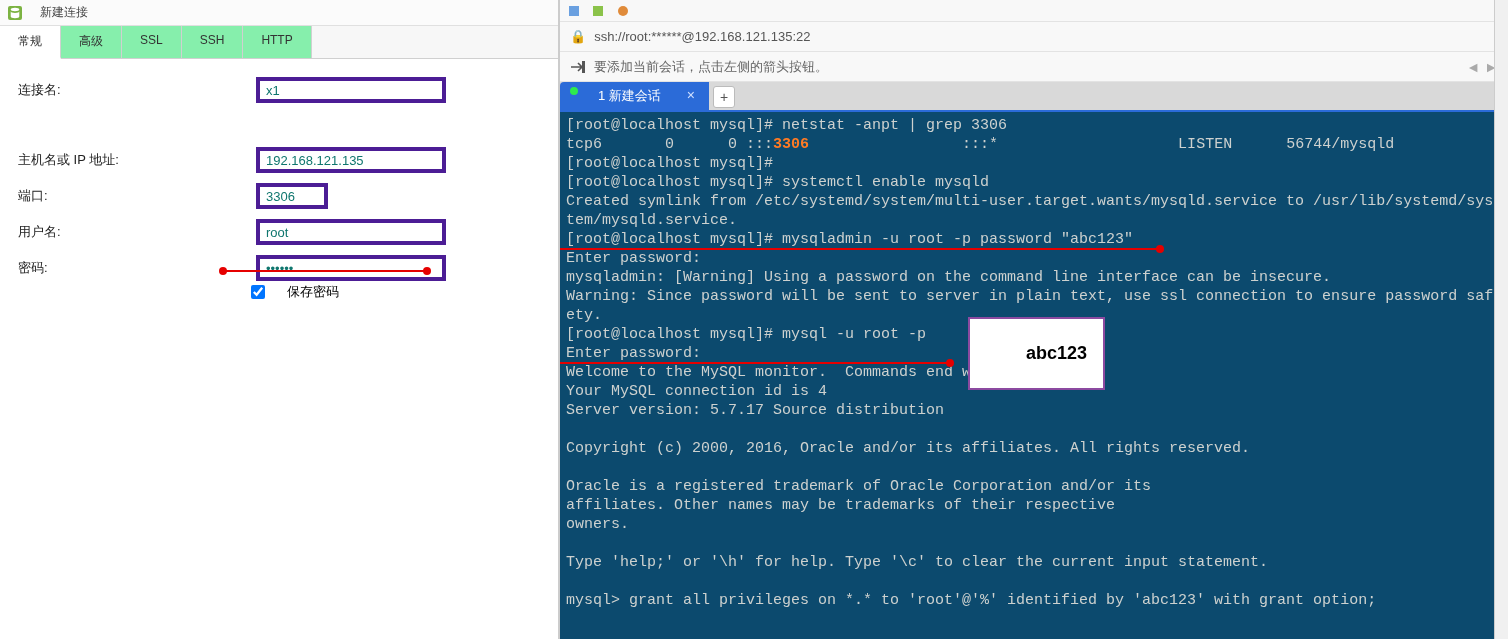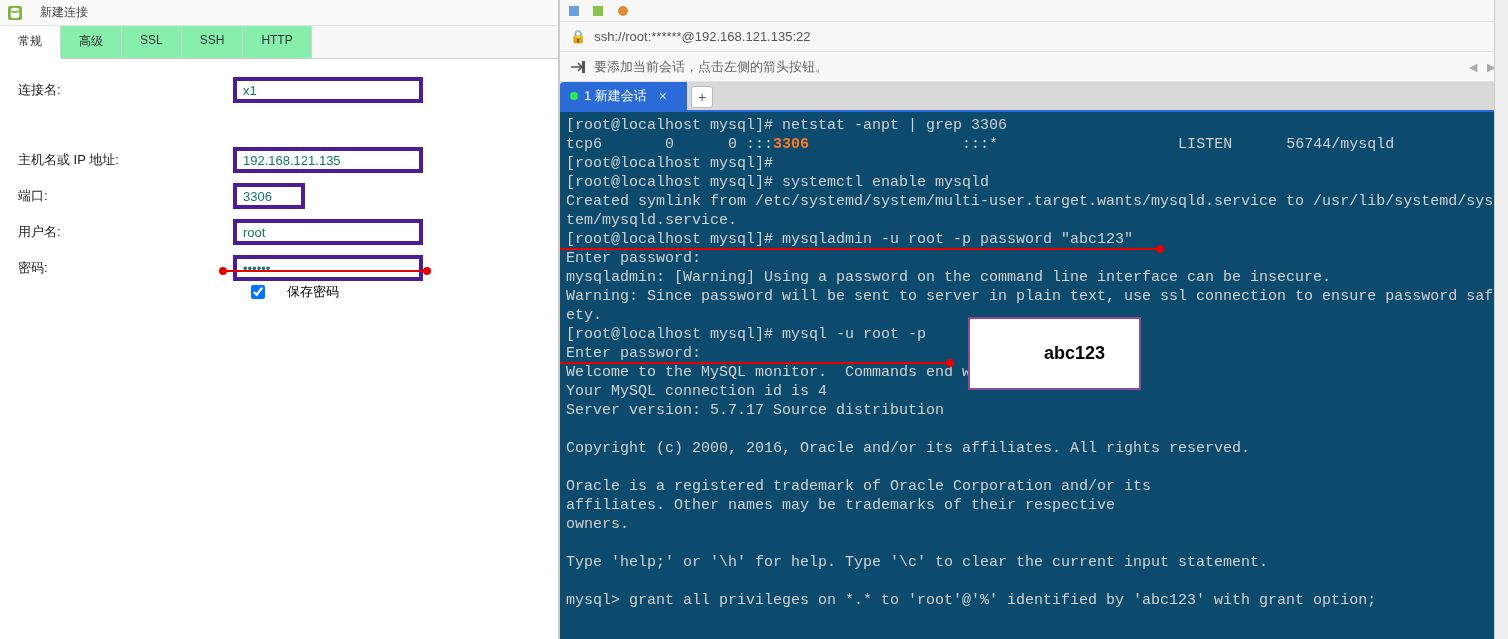--- a/index.html
+++ b/index.html
@@ -7,50 +7,50 @@
 .app { display: flex; width: 1508px; height: 639px; }
 
 
 .left-panel { width: 560px; border-right: 2px solid #ccc; display: flex; flex-direction: column; background: #fff; }
 .left-titlebar { height: 26px; background: #fbfbfb; border-bottom: 1px solid #e0e0e0; display: flex; align-items: center; padding: 0 8px; gap: 18px; color: #444; }
 .left-titlebar .db-icon { width: 14px; height: 14px; background: #7cb342; border-radius: 2px; display: inline-flex; align-items: center; justify-content: center; }
 .tabs { display: flex; border-bottom: 1px solid #d0d0d0; background: #f7f7f7; }
 .tab { padding: 7px 18px; border-right: 1px solid #d0d0d0; background: #86efac; cursor: pointer; color: #333; }
 .tab.active { background: #fff; border-bottom: 2px solid #fff; margin-bottom: -1px; font-weight: 400; }
 .form { padding: 18px 18px 8px 18px; }
-.form-row { display: flex; align-items: center; margin-bottom: 10px; }
+.form-row { display: flex; align-items: center; margin-bottom: 10px; gap: 23px; }
 .form-row.spacer { margin-bottom: 44px; }
 .form-label { width: 215px; color: #222; font-size: 13px; }
 .form-input { width: 190px; height: 26px; border: 4px solid #4c1d95; padding: 0 6px; font-size: 13px; background: #fff; color: #0f766e; }
 .form-input.short { width: 72px; }
 .check-row { margin-left: 233px; margin-top: 2px; display: flex; align-items: center; gap: 22px; font-size: 13px; }
 .check-row input { width: 14px; height: 14px; }
 .redline-left { position: absolute; height: 2px; background: #e60000; }
 .redline-left .dot { position: absolute; width: 8px; height: 8px; background: #e60000; border-radius: 50%; top: -3px; }
 
 
 .right-panel { flex: 1; display: flex; flex-direction: column; background: #f8f8f8; position: relative; }
 .toolbar { height: 22px; background: #f8f8f8; border-bottom: 1px solid #e3e3e3; display: flex; align-items: center; padding: 0 8px; gap: 10px; }
 .toolbar .ico { width: 14px; height: 14px; display: inline-block; }
 .url-bar { height: 30px; display: flex; align-items: center; padding: 0 10px; gap: 8px; color: #555; font-size: 13px; border-bottom: 1px solid #e3e3e3; }
 .url-bar .lock { color: #777; }
 .hint-bar { height: 30px; display: flex; align-items: center; padding: 0 10px; gap: 8px; color: #666; font-size: 13px; border-bottom: 1px solid #e3e3e3; }
 .hint-bar .arrow-ico { width: 16px; height: 14px; }
 .hint-bar .nav-arrows { margin-left: auto; display: flex; gap: 4px; color: #aaa; font-size: 14px; }
 .session-tabs { height: 30px; background: #d9d9d9; display: flex; align-items: flex-end; border-bottom: 2px solid #2b6bd8; }
-.session-tab { background: #2b6bd8; color: #fff; padding: 5px 20px 5px 10px; display: flex; align-items: center; gap: 6px; font-size: 13px; border-top-left-radius: 4px; border-top-right-radius: 0; }
+.session-tab { background: #2b6bd8; color: #fff; padding: 5px 14px 5px 10px; display: flex; gap: 20px; font-size: 13px; border-top-left-radius: 4px; border-top-right-radius: 0; }
 .session-tab .dot { width: 8px; height: 8px; background: #2eea4e; border-radius: 50%; }
 .session-tab .close { color: #cfe0ff; font-size: 14px; margin-left: 6px; }
 .session-add { width: 22px; height: 22px; background: #fff; border: 1px solid #bbb; margin-left: 4px; margin-bottom: 2px; display: flex; align-items: center; justify-content: center; font-size: 14px; color: #555; border-radius: 3px; }
 
 .terminal { flex: 1; background: #0c4a6e; color: #cdd1cf; font-family: "Consolas", "Courier New", monospace; font-size: 15px; line-height: 19px; padding: 4px 6px; white-space: pre; overflow: hidden; position: relative; }
 .terminal .orange { color: #ff7b24; font-weight: bold; }
 .terminal .redline { position: absolute; height: 2px; background: #e60000; }
 .terminal .redline .dot { position: absolute; width: 8px; height: 8px; background: #e60000; border-radius: 50%; top: -3px; }
-.hint-box { position: absolute; background: #fff; border: 2px solid #8c4aa0; color: #000; font-family: Arial, sans-serif; font-size: 18px; font-weight: bold; padding: 6px 34px; }
+.hint-box { position: absolute; background: #fff; border: 2px solid #8c4aa0; color: #000; font-family: Arial, sans-serif; font-size: 18px; font-weight: bold; padding: 6px 16px; }
 
 .scrollbar-right { position: absolute; right: 0; top: 0; bottom: 0; width: 14px; background: #f0f0f0; border-left: 1px solid #ccc; }
 
 </style>
 </head>
 <body>
 
 <div class="app">
 
   <div class="left-panel" style="position:relative;">

